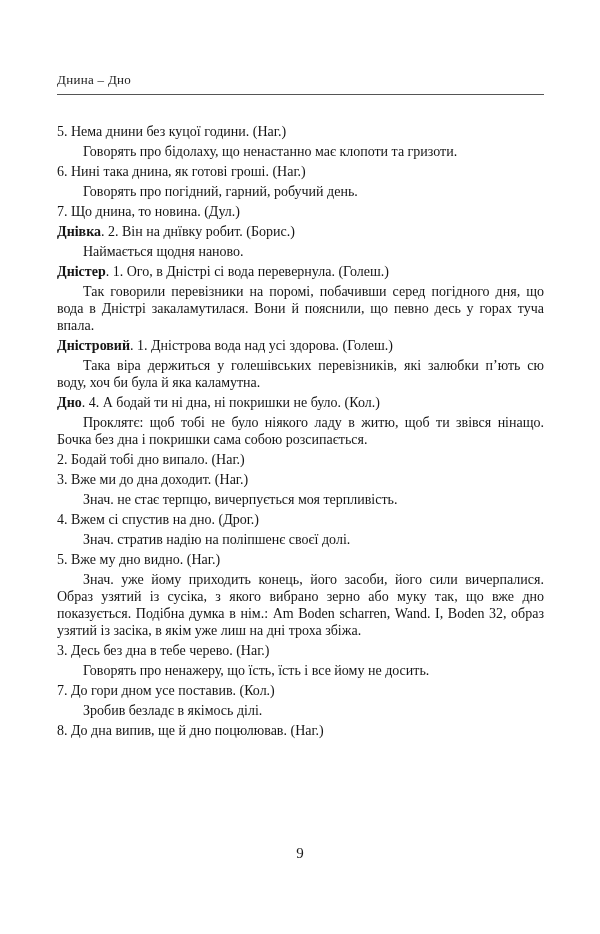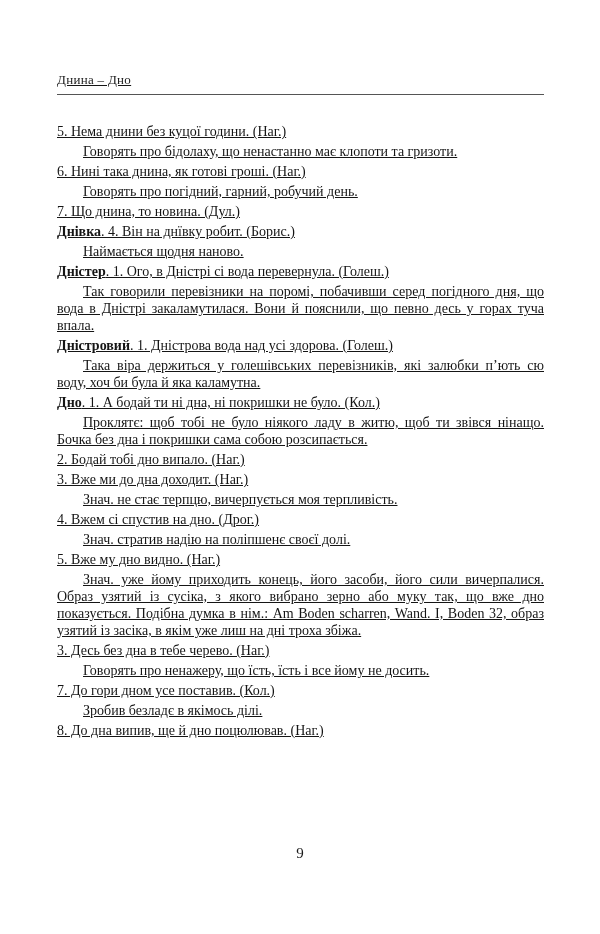--- a/index.html
+++ b/index.html
@@ -11,21 +11,20 @@
     font-family: "Liberation Serif", serif;
     overflow: hidden;
   }
   .page {
     position: relative;
     box-sizing: border-box;
     width: 600px;
     height: 934px;
     padding: 72px 56px 0 57px;
     background: #fff;
-    text-decoration: underline;
   }
   .running-head {
     font-size: 13px;
     letter-spacing: 0.3px;
     color: #1a1a1a;
     padding-bottom: 6px;
   }
   .header-rule {
     border: 0;
     border-top: 1px solid #555;
@@ -67,27 +66,27 @@
     <div class="running-head">Днина – Дно</div>
     <hr class="header-rule">
   </header>
 
   <main class="content" id="content">
       <p class="num">5. Нема днини без куцої години. (Наг.)</p>
       <p class="gloss">Говорять про бідолаху, що ненастанно має клопоти та гризоти.</p>
       <p class="num">6. Нині така днина, як готові гроші. (Наг.)</p>
       <p class="gloss">Говорять про погідний, гарний, робучий день.</p>
       <p class="num">7. Що днина, то новина. (Дул.)</p>
-      <p class="head"><b class="headword">Днівка</b><span>. 4. Він на днївку робит. (Борис.)</span></p>
+      <p class="head"><b class="headword">Днівка</b><span>. 2. Він на днївку робит. (Борис.)</span></p>
       <p class="gloss">Наймається щодня наново.</p>
       <p class="head"><b class="headword">Дністер</b><span>. 1. Ого, в Дністрі сі вода перевернула. (Голеш.)</span></p>
       <p class="gloss">Так говорили перевізники на поромі, побачивши серед погідного дня, що вода в Дністрі закаламутилася. Вони й пояснили, що певно десь у горах туча впала.</p>
       <p class="head"><b class="headword">Дністровий</b><span>. 1. Дністрова вода над усі здорова. (Голеш.)</span></p>
       <p class="gloss">Така віра держиться у голешівських перевізників, які залюбки п’ють сю воду, хоч би була й яка каламутна.</p>
-      <p class="head"><b class="headword">Дно</b><span>. 1. А бодай ти ні дна, ні покришки не було. (Кол.)</span></p>
+      <p class="head"><b class="headword">Дно</b><span>. 4. А бодай ти ні дна, ні покришки не було. (Кол.)</span></p>
       <p class="gloss">Проклятє: щоб тобі не було ніякого ладу в житю, щоб ти звівся нінащо. Бочка без дна і покришки сама собою розсипається.</p>
       <p class="num">2. Бодай тобі дно випало. (Наг.)</p>
       <p class="num">3. Вже ми до дна доходит. (Наг.)</p>
       <p class="gloss">Знач. не стає терпцю, вичерпується моя терпливість.</p>
       <p class="num">4. Вжем сі спустив на дно. (Дрог.)</p>
       <p class="gloss">Знач. стратив надію на поліпшенє своєї долі.</p>
       <p class="num">5. Вже му дно видно. (Наг.)</p>
       <p class="gloss">Знач. уже йому приходить конець, його засоби, його сили вичерпалися. Образ узятий із сусіка, з якого вибрано зерно або муку так, що вже дно показується. Подібна думка в нім.: Am Boden scharren, Wand. I, Boden 32, образ узятий із засіка, в якім уже лиш на дні троха збіжа.</p>
       <p class="num">3. Десь без дна в тебе черево. (Наг.)</p>
       <p class="gloss">Говорять про ненажеру, що їсть, їсть і все йому не досить.</p>

